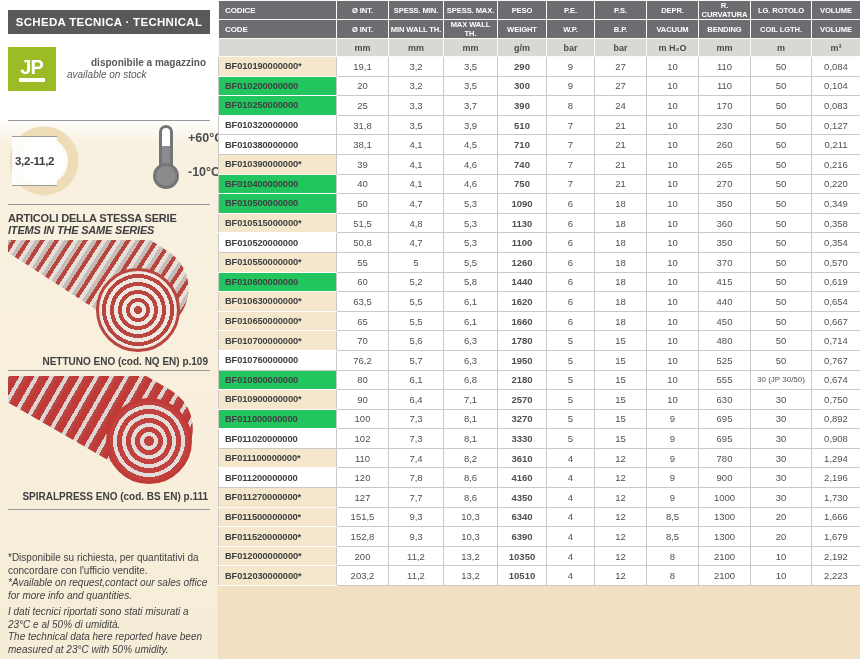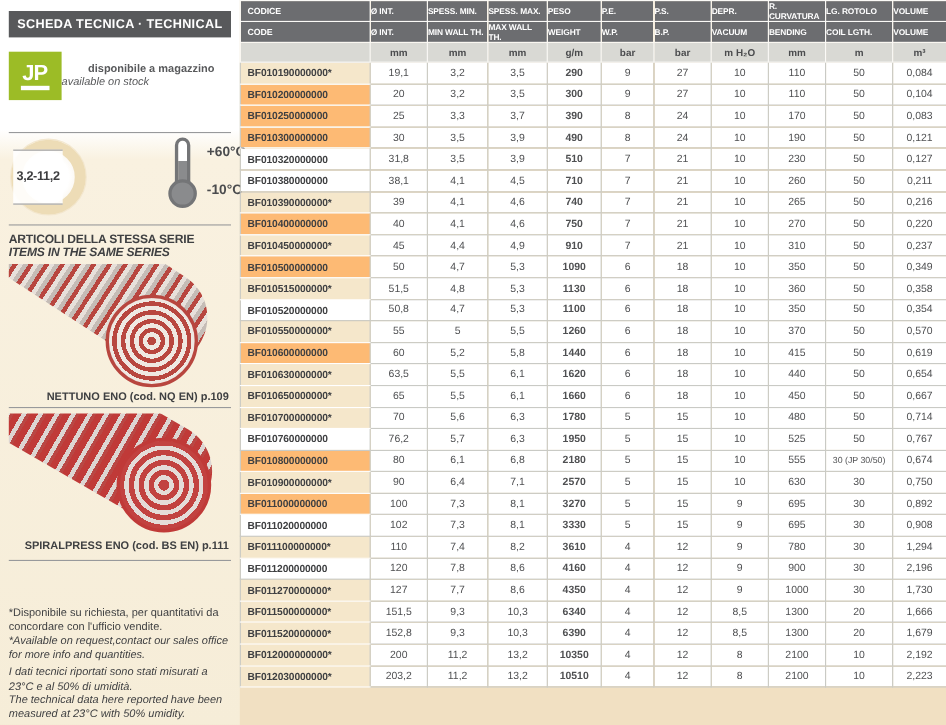--- a/index.html
+++ b/index.html
@@ -6,21 +6,21 @@
   html,body { width:860px; height:659px; }
   body { font-family:"Liberation Sans", sans-serif; background:#f1e0c2; overflow:hidden; }
   .page { position:relative; width:860px; height:659px; background:#f1e0c2; }
 
   
   .sidebar { position:absolute; left:0; top:0; width:218px; height:659px;
     background:linear-gradient(180deg,#ffffff 0px,#ffffff 118px,#f9f1e0 145px,#f6edd8 659px);
     padding:0 8px; }
   .side-header { margin-top:10px; height:24px; line-height:24px; background:#58595b; color:#fff;
     text-align:center; font-size:11.5px; font-weight:700; letter-spacing:.3px; }
-  .logo-row { margin-top:13px; display:flex; align-items:center; height:44px; }
+  .logo-row { margin-top:13px; display:flex; align-items:center; gap:11px; height:44px; }
   .jp-logo { width:48px; height:44px; background:#9cbc26; color:#fff; display:flex;
     align-items:center; justify-content:center; }
   .jp-logo span { font-weight:800; font-size:20px; letter-spacing:-1px; border-bottom:4px solid #fff; line-height:21px; padding:0 2px 0 1px; }
   .stock { color:#58595b; font-size:10px; line-height:12px; }
   .stock-it { font-weight:700;margin-left:24px; }
   .stock-en { font-style:italic; }
   .divider { border-top:1.5px solid #98999b; }
   .div1 { margin-top:29px; }
   .div2 { margin-top:5px; }
   .div3 { margin-top:3px; }
@@ -62,29 +62,29 @@
 
   .notes { margin-top:42px; color:#3e3f41; }
   .notes p { font-size:10px; line-height:12.5px; }
   .note-en { font-style:italic; margin-bottom:4px; }
   .note-it2 { margin-top:2px;font-style:italic; }
 
   
   .table-area { position:absolute; left:218px; top:0; width:638px; }
   table { border-collapse:collapse; table-layout:fixed; width:642px; }
   thead th { background:#6c6d70; color:#fff; font-weight:700; font-size:7.6px; height:17px;
-    border:1px solid #fbfaf7; text-align:left; padding:0; letter-spacing:-.1px; overflow:hidden; }
+    border:1px solid #fbfaf7; text-align:center; padding:0; letter-spacing:-.1px; overflow:hidden; }
   thead th.first { text-align:left; padding-left:6px; font-size:8px; }
   tr.units td { background:#d9d9d4; color:#4b4c4e; font-weight:700; font-size:9px; height:18px;
     border:1px solid #fbfaf7; text-align:center; }
   tbody td { background:#fff; border:1px solid #c9cac5; color:#4f5052; font-size:9.5px;
     height:19.6px; text-align:center; padding:0; overflow:hidden; white-space:nowrap; }
   tbody td.code { text-align:left; padding-left:6px; font-weight:700; font-size:9.3px; color:#3f4042;
     border-top-color:#fff; border-bottom-color:#fff; letter-spacing:-.1px; }
-  tr.row-green td.code { background:#fdba74; }
+  tr.row-green td.code { background:#22c55e; }
   tr.row-beige td.code { background:#f5e7cb; }
   tr.row-white td.code { background:#ffffff; border-top-color:#c9cac5; border-bottom-color:#c9cac5; }
   tbody td.peso { font-weight:700; }
   tbody td.small { font-size:8px; }
 </style>
 </head>
 <body>
 
 <div class="page">
 
@@ -233,33 +233,20 @@
             <td>3,3</td>
             <td>3,7</td>
             <td class="peso">390</td>
             <td>8</td>
             <td>24</td>
             <td>10</td>
             <td>170</td>
             <td>50</td>
             <td>0,083</td>
           </tr>
-          <tr class="row-green">
-            <td class="code">BF010300000000</td>
-            <td>30</td>
-            <td>3,5</td>
-            <td>3,9</td>
-            <td class="peso">490</td>
-            <td>8</td>
-            <td>24</td>
-            <td>10</td>
-            <td>190</td>
-            <td>50</td>
-            <td>0,121</td>
-          </tr>
           <tr class="row-white">
             <td class="code">BF010320000000</td>
             <td>31,8</td>
             <td>3,5</td>
             <td>3,9</td>
             <td class="peso">510</td>
             <td>7</td>
             <td>21</td>
             <td>10</td>
             <td>230</td>
@@ -298,33 +285,20 @@
             <td>4,1</td>
             <td>4,6</td>
             <td class="peso">750</td>
             <td>7</td>
             <td>21</td>
             <td>10</td>
             <td>270</td>
             <td>50</td>
             <td>0,220</td>
           </tr>
-          <tr class="row-beige">
-            <td class="code">BF010450000000*</td>
-            <td>45</td>
-            <td>4,4</td>
-            <td>4,9</td>
-            <td class="peso">910</td>
-            <td>7</td>
-            <td>21</td>
-            <td>10</td>
-            <td>310</td>
-            <td>50</td>
-            <td>0,237</td>
-          </tr>
           <tr class="row-green">
             <td class="code">BF010500000000</td>
             <td>50</td>
             <td>4,7</td>
             <td>5,3</td>
             <td class="peso">1090</td>
             <td>6</td>
             <td>18</td>
             <td>10</td>
             <td>350</td>

